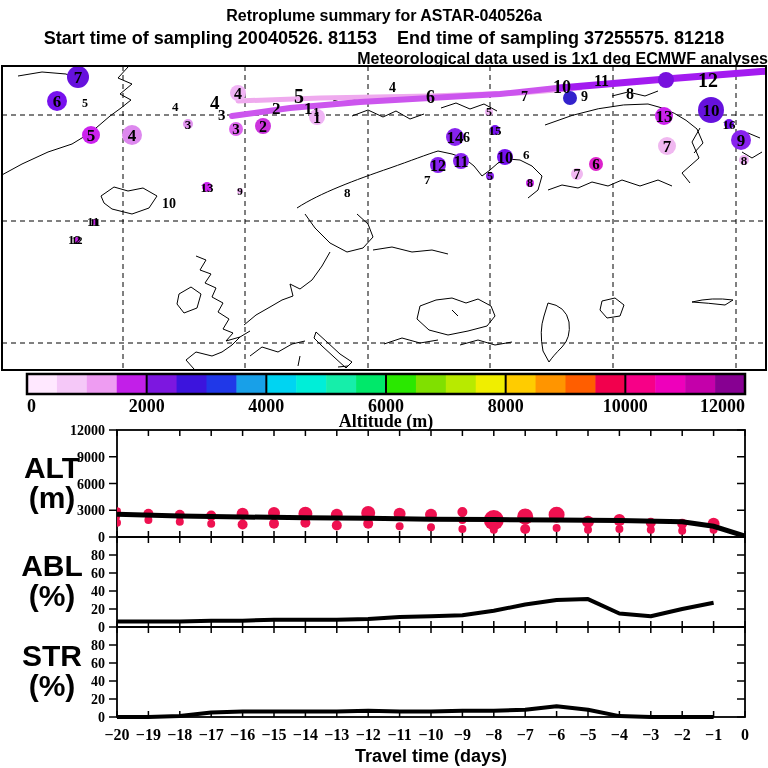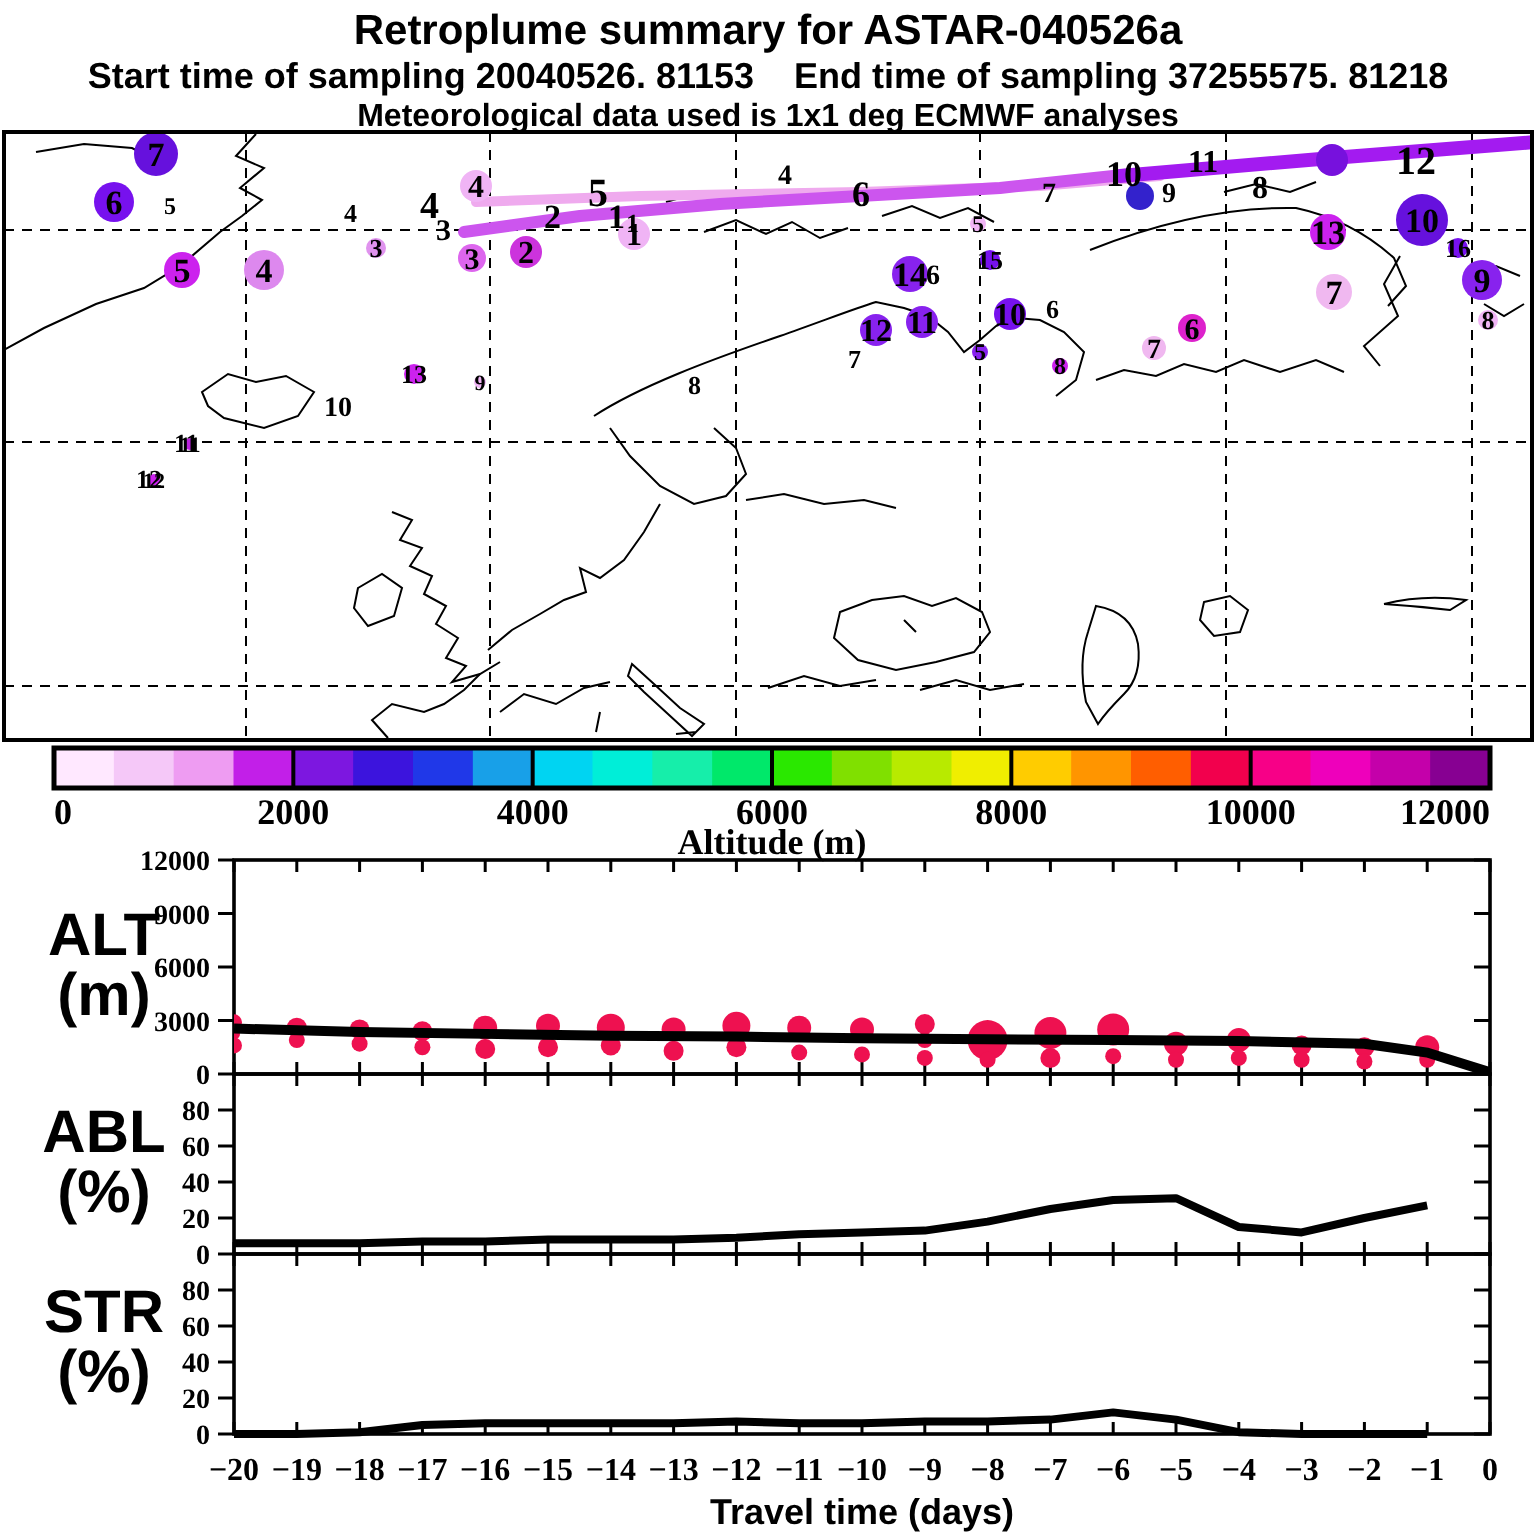--- a/index.html
+++ b/index.html
@@ -1,21 +1,21 @@
 <!DOCTYPE html>
 <html><head>
 <meta charset="utf-8">
 <style>
   html,body{margin:0;padding:0;background:#fff;width:768px;height:768px;overflow:hidden;
     font-family:"Liberation Sans",sans-serif;}
   #stage{position:relative;width:768px;height:768px;background:#fff;}
   .titles{position:absolute;top:4px;left:0;width:768px;text-align:center;color:#000;}
-  .t1{font-size:21px;font-weight:bold;line-height:24px;text-align:center;}
+  .t1{font-size:16px;font-weight:bold;line-height:24px;text-align:center;}
   .t2{font-size:18px;font-weight:bold;line-height:21px;white-space:pre;}
-  .t3{font-size:16px;font-weight:bold;line-height:19px;}
+  .t3{font-size:16px;font-weight:bold;line-height:19px;text-align:right;}
   svg{position:absolute;top:0;left:0;}
   .coast path{fill:none;stroke:#000;stroke-width:1;}
   text{fill:#000;}
   .serif{font-family:"Liberation Serif","DejaVu Serif",serif;font-weight:bold;}
   .sans{font-family:"Liberation Sans",sans-serif;font-weight:bold;}
 </style>
 </head>
 <body>
 
 <div id="stage">

